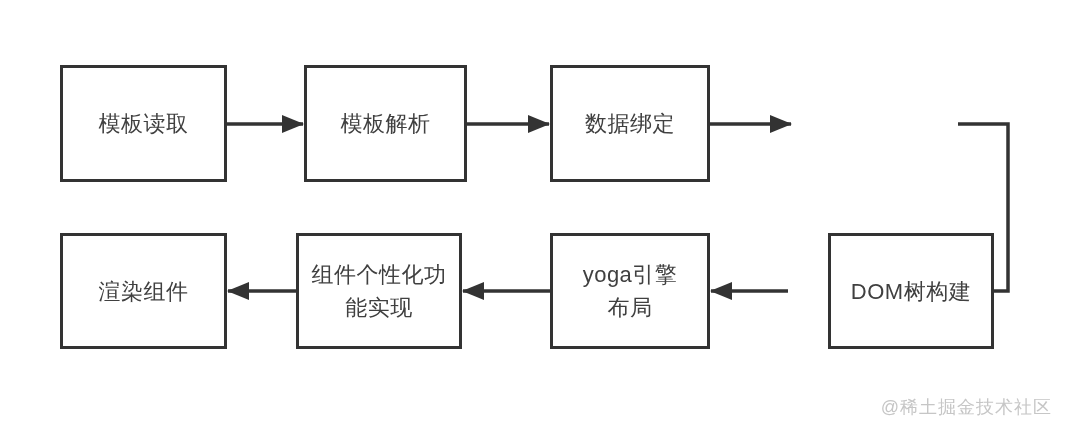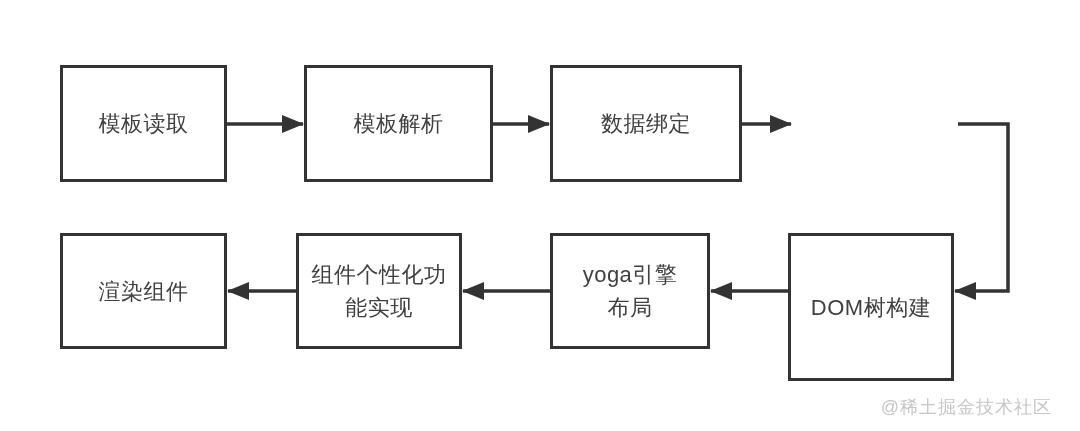--- a/index.html
+++ b/index.html
@@ -49,28 +49,28 @@
     display: flex;
     align-items: center;
     justify-content: center;
     text-align: center;
     font-size: 22px;
     line-height: 1.5;
     letter-spacing: 0.5px;
   }
   
   #node-template-read      { left: 60px;  top: 65px;  width: 167px; height: 117px; }
-  #node-template-parse     { left: 304px; top: 65px;  width: 189px; height: 117px; }
-  #node-data-bind          { left: 550px; top: 65px;  width: 192px; height: 117px; }
+  #node-template-parse     { left: 304px; top: 65px;  width: 163px; height: 117px; }
+  #node-data-bind          { left: 550px; top: 65px;  width: 160px; height: 117px; }
   #node-validity-check     { left: 792px; top: 65px;  width: 166px; height: 117px; }
   
   #node-render-component   { left: 60px;  top: 233px; width: 167px; height: 116px; text-align: center; }
   #node-component-custom   { left: 296px; top: 233px; width: 166px; height: 116px; padding: 0 10px; }
   #node-yoga-layout        { left: 550px; top: 233px; width: 160px; height: 116px; padding: 0 20px; }
-  #node-dom-tree-build     { left: 788px; top: 233px; width: 166px; height: 148px; }
+  #node-dom-tree-build     { left: 828px; top: 233px; width: 166px; height: 116px; }
   .watermark {
     position: absolute;
     right: 28px;
     bottom: 12px;
     font-size: 18px;
     color: var(--wm);
     letter-spacing: 1px;
   }
 </style>
 </head>

